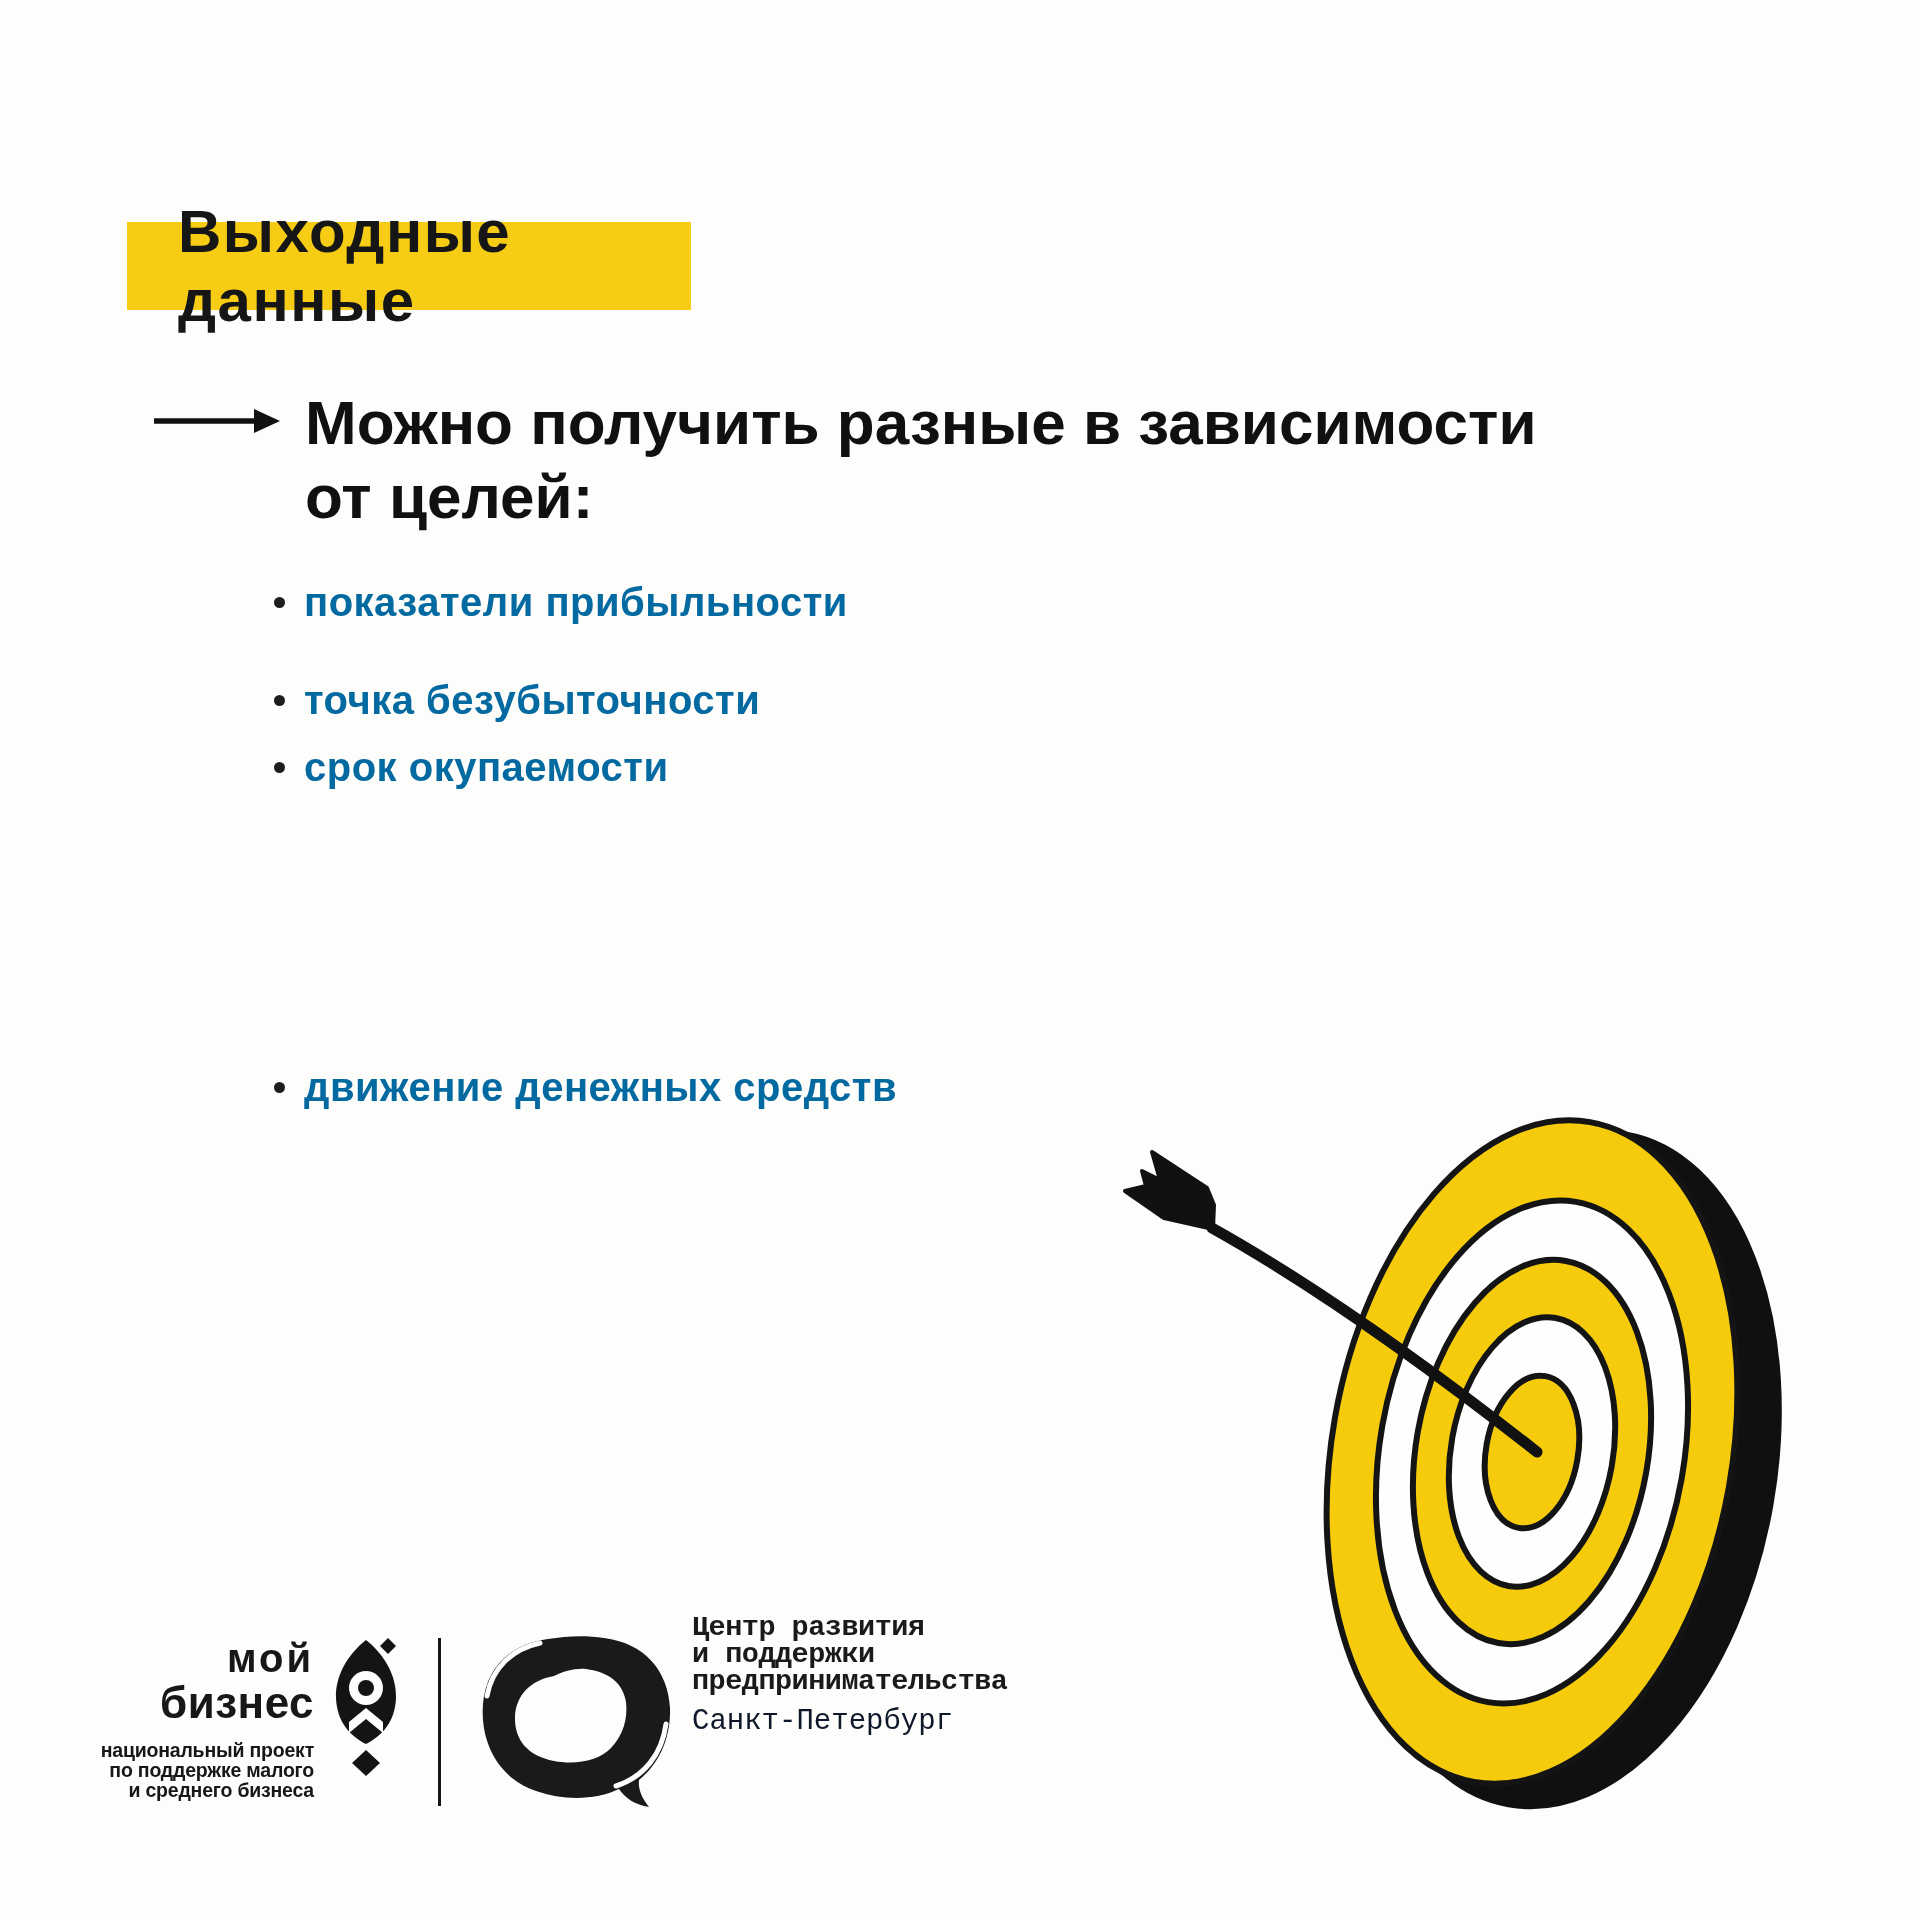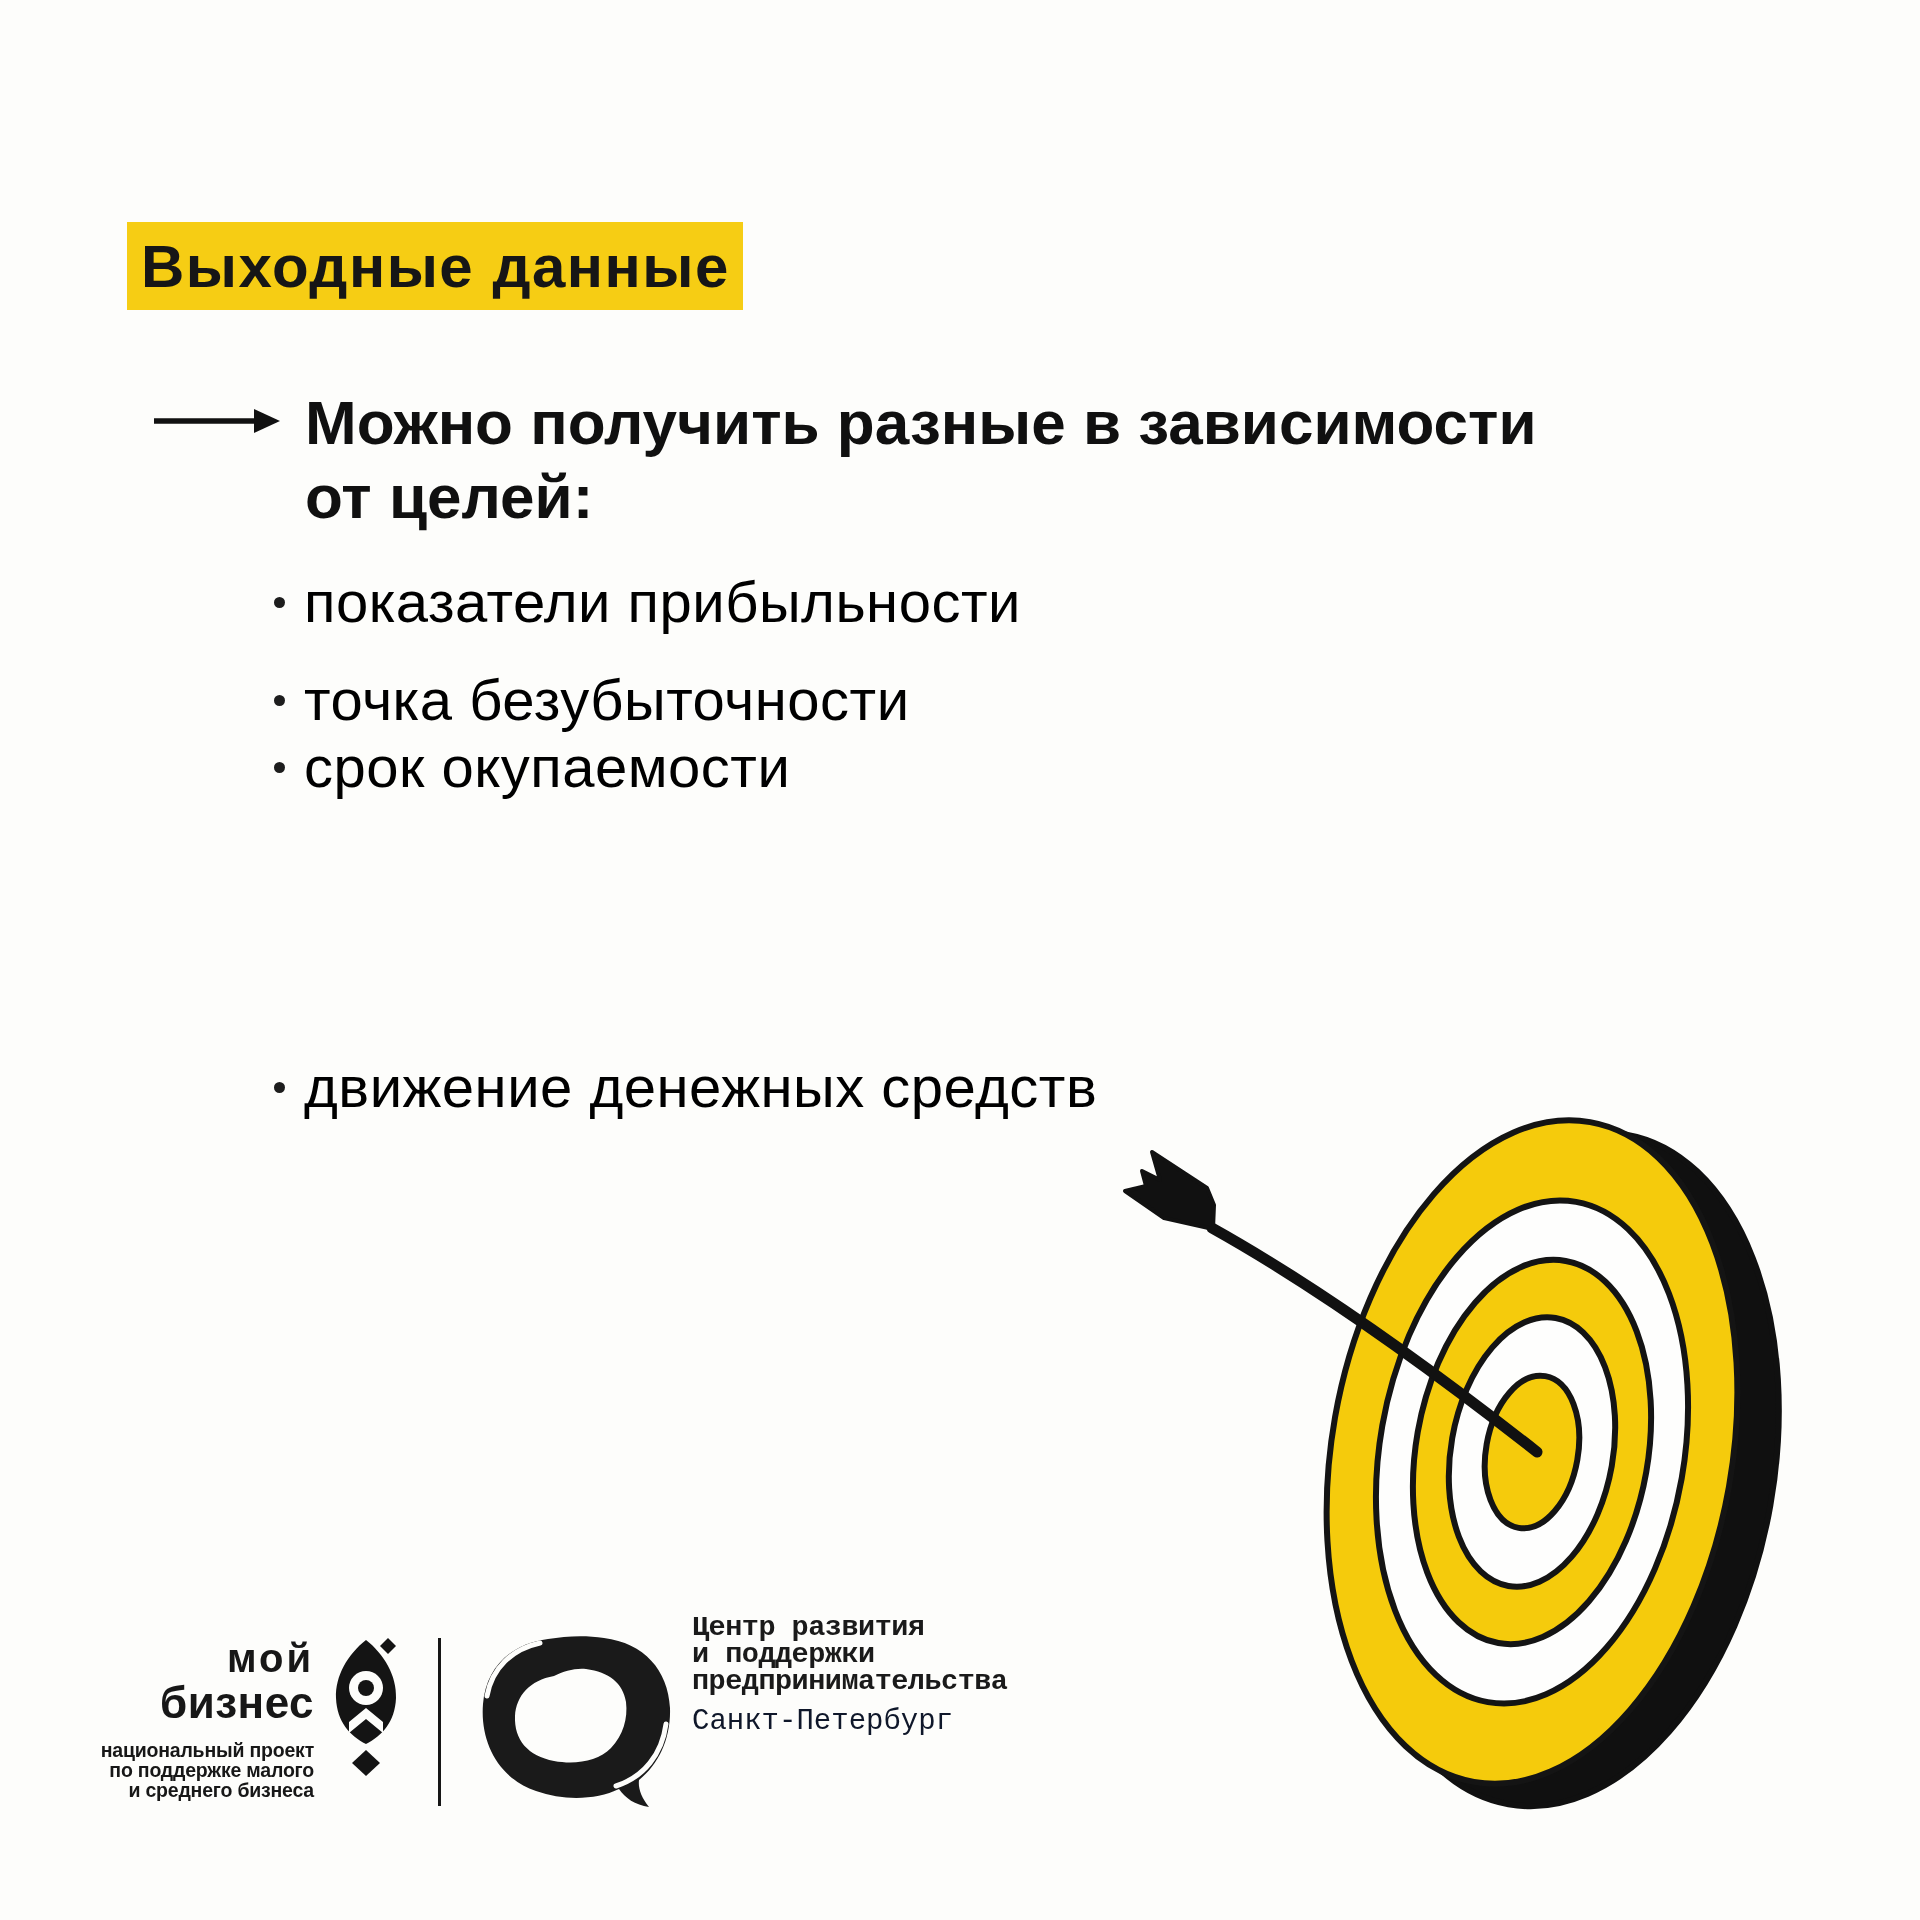--- a/index.html
+++ b/index.html
@@ -7,44 +7,44 @@
     position:relative;
     width:1920px;height:1920px;
     background:#FDFDFB;
     overflow:hidden;
     font-family:"Liberation Sans", sans-serif;
     color:#141414;
   }
   
   .title-box{
     position:absolute;left:127px;top:222px;
-    width:616px;height:88px;
+    width:564px;height:88px;
     background:#F6CD14;
     display:flex;align-items:center;
-    padding-left:14px;box-sizing:border-box;
+    padding-left:51px;box-sizing:border-box;
   }
   .title-box span{
     font-size:60px;font-weight:800;letter-spacing:1.5px;color:#161616;
   }
   
   .heading-arrow{position:absolute;left:151px;top:399px;width:132px;height:44px;}
   .heading{
     position:absolute;left:305px;top:386px;
     font-size:62px;font-weight:800;line-height:74px;color:#101010;
   }
   
   .bullet{position:absolute;left:274px;}
   .bullet .dot{
     position:absolute;left:0px;top:27px;width:11px;height:11px;
     border-radius:50%;background:#1d1d1d;display:block;
   }
   .bullet .btext{
     margin-left:30px;
-    font-size:58px;font-weight:400;line-height:64px;
-    letter-spacing:0.5px;color:#000000;
+    font-size:40px;font-weight:700;line-height:64px;
+    letter-spacing:0.5px;color:#0369a1;
   }
   .bullet .btext.justify{
     width:1412px;
     text-align:justify;
     text-align-last:justify;
   }
   
   .target-svg{position:absolute;left:1060px;top:1060px;width:820px;height:820px;}
   
   .mb-text{

